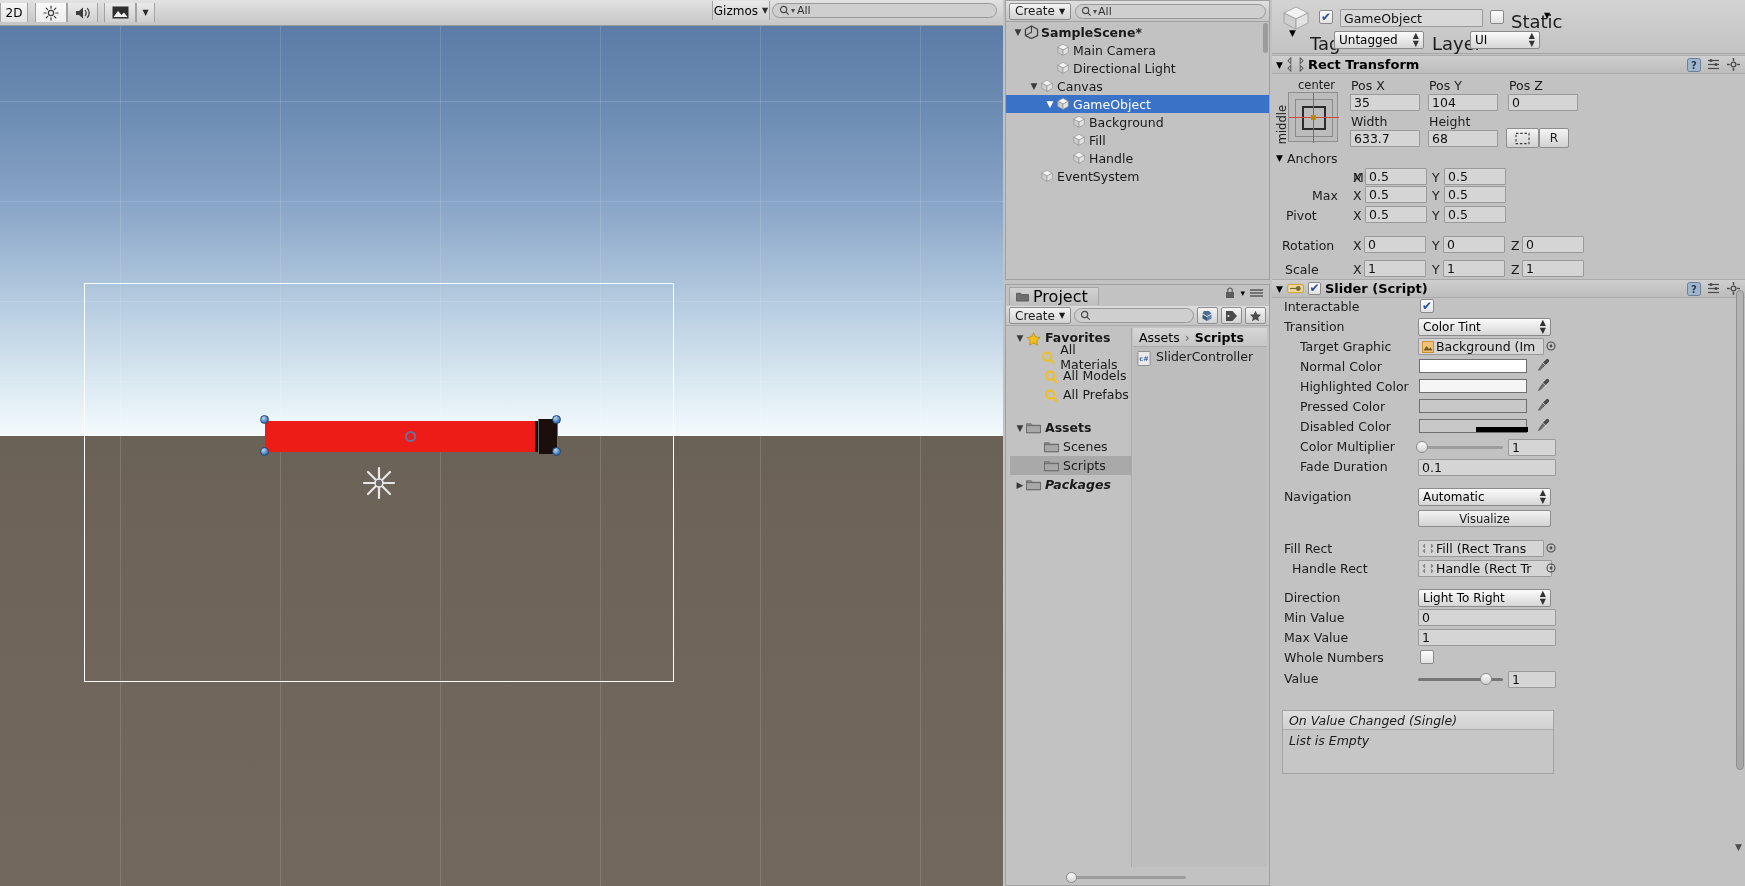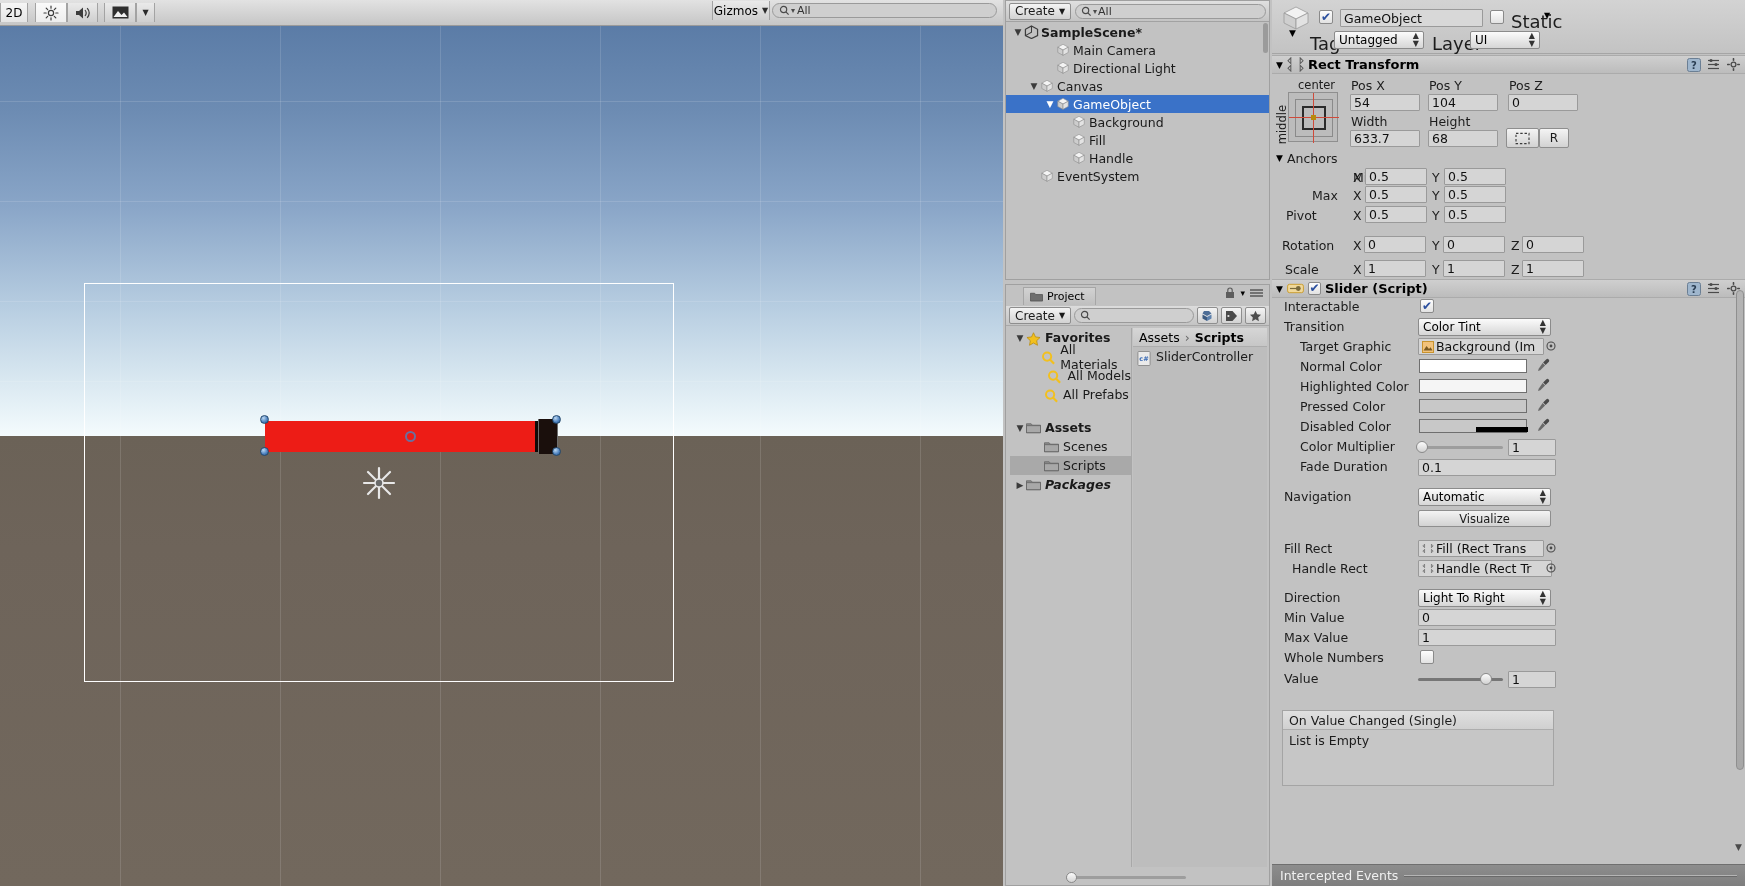--- a/index.html
+++ b/index.html
@@ -57,23 +57,23 @@
   #hierToolbar { position:absolute; left:0; top:0; width:100%; height:21px;
      background:linear-gradient(#e0e0e0,#c4c4c4); border-bottom:1px solid #a2a2a2; display:flex; align-items:center; padding:0 3px; gap:4px;}
   .hierRow { position:absolute; height:18px; width:100%; display:flex; align-items:center; font-size:12.5px; color:#1a1a1a; }
   .hierRow.sel { background:#3a72c8; color:#fff; }
   .foldout { width:12px; text-align:center; font-size:9px; color:#3b3b3b; }
   .cube { width:14px; height:14px; position:relative; flex:0 0 auto; margin-right:3px; }
   #hierScrollbar { position:absolute; right:1px; top:22px; width:5px; height:30px; background:#9b9b9b; border-radius:3px; }
 
   
   #project { left:1005px; top:284px; width:265px; height:602px; background:#c2c2c2; border:1px solid #a0a0a0; }
-  #projTab { position:absolute; left:17px; top:2px; height:18px; padding:0 10px 0 6px;
+  #projTab { position:absolute; left:3px; top:2px; height:18px; padding:0 10px 0 6px;
      background:linear-gradient(#d2d2d2,#bfbfbf); border:1px solid #a6a6a6; border-bottom:none;
-     display:flex; align-items:center; gap:4px; font-size:11px; }
+     display:flex; align-items:center; gap:4px; font-size:16px; }
   #projToolbar { position:absolute; left:0; top:21px; width:100%; height:20px;
      background:linear-gradient(#dcdcdc,#c4c4c4); border-bottom:1px solid #a8a8a8; display:flex; align-items:center; padding:0 3px; gap:3px;}
   #projLeft { position:absolute; left:4px; top:43px; width:122px; bottom:18px; background:#c2c2c2; border-right:1px solid #a8a8a8; }
   #projRight { position:absolute; left:127px; top:43px; right:2px; bottom:18px; background:#bdbdbd; }
   #breadcrumb { height:19px; background:linear-gradient(#d6d6d6,#c6c6c6); border-bottom:1px solid #adadad;
      display:flex; align-items:center; padding:0 6px; gap:5px; font-size:12.5px; }
   .projRow { height:19px; display:flex; align-items:center; font-size:12.5px; color:#1a1a1a; }
   .projRow.sel { background:#a9a9a9; }
   .folder { width:15px; height:12px; position:relative; flex:0 0 auto; margin-right:4px; }
   #projSliderBar { position:absolute; left:60px; bottom:2px; width:120px; height:12px; }
@@ -366,21 +366,21 @@
         </div>
         <div class="projRow" style="margin-top: 0px;">
           <span style="width: 22px;"></span>
           <span class="foldout"></span>
           <span class="folder"><svg width="15" height="14" viewBox="0 0 16 15">
               <circle cx="6.5" cy="6" r="4.4" fill="none" stroke="#f2c01e" stroke-width="2.1"></circle>
               <line x1="9.8" y1="9.4" x2="14" y2="13.6" stroke="#f2c01e" stroke-width="2.4"></line>
             </svg></span>
           <span>All Materials</span>
         </div>
-        <div class="projRow" style="margin-top: 0px; justify-content: space-between;">
+        <div class="projRow" style="margin-top: 0px;">
           <span style="width: 22px;"></span>
           <span class="foldout"></span>
           <span class="folder"><svg width="15" height="14" viewBox="0 0 16 15">
               <circle cx="6.5" cy="6" r="4.4" fill="none" stroke="#f2c01e" stroke-width="2.1"></circle>
               <line x1="9.8" y1="9.4" x2="14" y2="13.6" stroke="#f2c01e" stroke-width="2.4"></line>
             </svg></span>
           <span>All Models</span>
         </div>
         <div class="projRow" style="margin-top: 0px;">
           <span style="width: 22px;"></span>
@@ -532,21 +532,21 @@
         <div style="position:absolute; left:13px; top:13px; width:24px; height:24px; border:2px solid #2b2b2b;"></div>
         <div style="position:absolute; left:0; top:24px; width:50px; height:1px; background:#d04a3a;"></div>
         <div style="position:absolute; left:24px; top:0; width:1px; height:50px; background:#d04a3a;"></div>
         <div style="position:absolute; left:22px; top:22px; width:5px; height:5px; background:#b88a0c;"></div>
       </div>
 
       <span class="insLbl" style="position:absolute; left:79px; top:3px;">Pos X</span>
       <span class="insLbl" style="position:absolute; left:157px; top:3px;">Pos Y</span>
       <span class="insLbl" style="position:absolute; left:237px; top:3px;">Pos Z</span>
       <div class="field" style="position:absolute; left:78px; top:19px; width:70px;">
-        <span>54</span>
+        <span>35</span>
         </div>
       <div class="field" style="position:absolute; left:156px; top:19px; width:70px;">
         <span>104</span>
         </div>
       <div class="field" style="position:absolute; left:236px; top:19px; width:70px;">
         <span>0</span>
         </div>
 
       <span class="insLbl" style="position:absolute; left:79px; top:39px;">Width</span>
       <span class="insLbl" style="position:absolute; left:157px; top:39px;">Height</span>
@@ -791,34 +791,30 @@
       <div class="chk" style="position:absolute; left:148px; top:352px;"></div>
 
       <span class="insLbl" style="position:absolute; left:12px; top:373px;">Value</span>
       <div style="position:absolute; left:146px; top:380px; width:85px; height:3px; background:#767676; border-radius:2px;"></div>
       <div style="position:absolute; left:208px; top:375px; width:12px; height:12px; border-radius:50%;
                   background:linear-gradient(#fbfbfb,#d2d2d2); border:1px solid #8a8a8a;"></div>
       <div class="field" style="position:absolute; left:236px; top:373px; width:48px;">
         <span>1</span>
         </div>
 
-      <div style="position:absolute; left:10px; top:412px; width:272px; height:76px;
-                  background:#c6c6c6; border:1px solid #a4a4a4;">
+      <div style="position:absolute; left:10px; top:412px; width:272px; height:64px;
+                  background:#c6c6c6; border:1px solid #a4a4a4;font-style:italic;">
         <div style="height:19px; background:linear-gradient(#e0e0e0,#d0d0d0); border-bottom:1px solid #adadad;
                     display:flex; align-items:center; padding:0 6px;">
           <span class="insLbl">On Value Changed (Single)</span>
         </div>
         <div style="padding:3px 6px;">
           <span class="insLbl">List is Empty</span>
         </div>
       </div>
     </div>
 
     <div id="insScroll"></div>
     <span style="position:absolute; right:3px; bottom:34px; font-size:9px; color:#4a4a4a;">▼</span>
 
-    <div id="interceptBar">
-      <span>Intercepted Events</span>
-      <span style="flex:1; height:0; border-top:1px solid #b5b5b5; border-bottom:1px solid #6a6a6a;"></span>
-    </div>
   </div>
 
 </div>
 
 </body></html>

